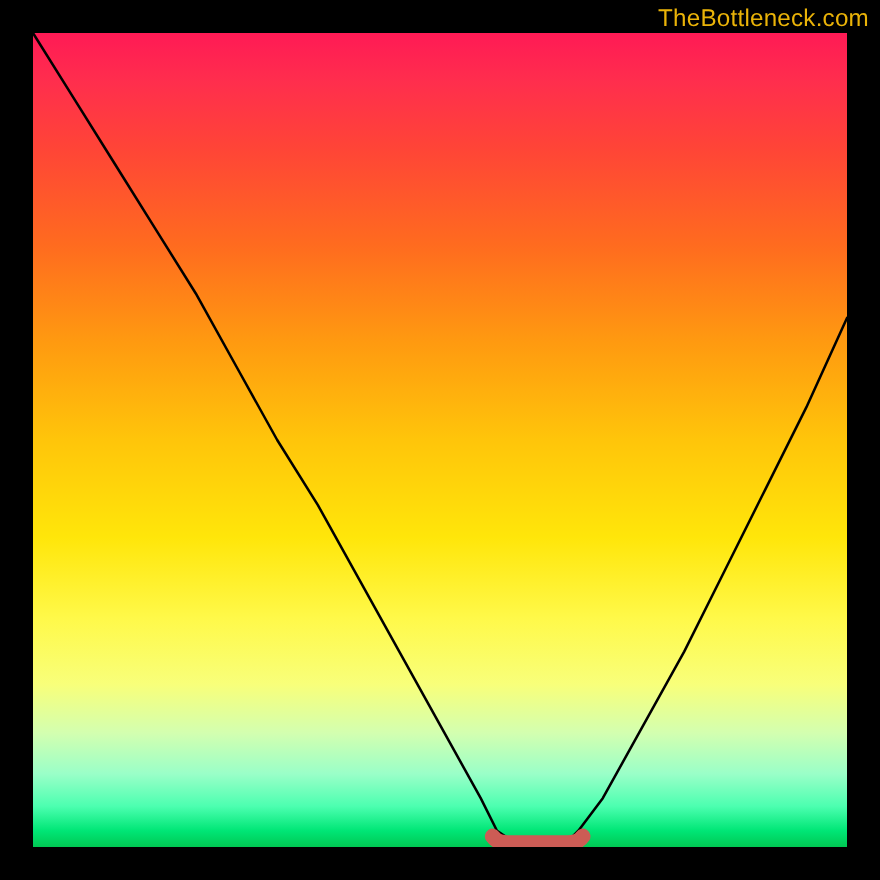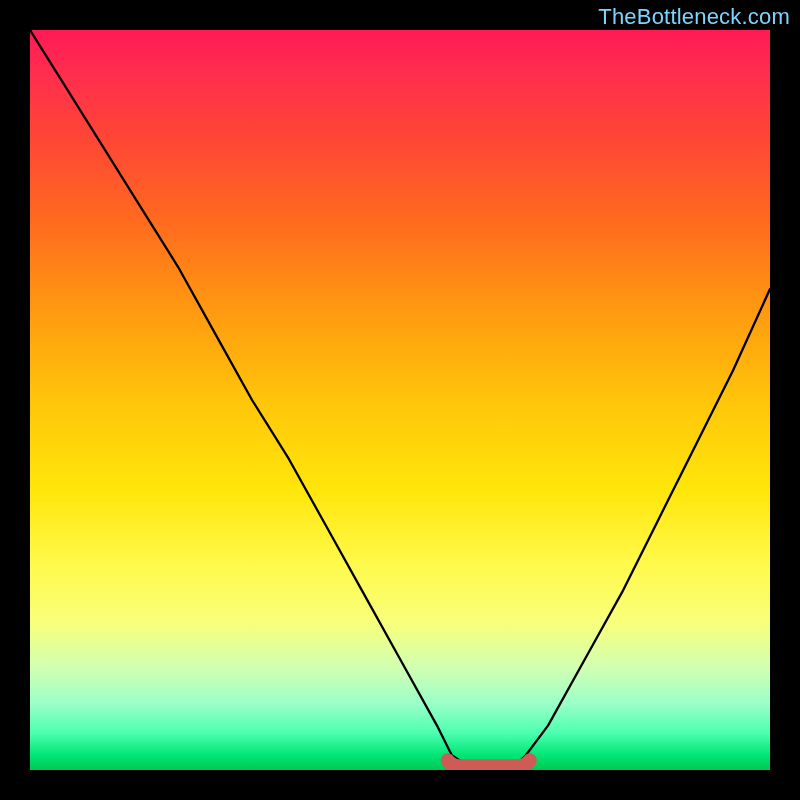--- a/index.html
+++ b/index.html
@@ -16,21 +16,21 @@
     width: 800px;
     height: 800px;
     background: #000;
   }
   .watermark {
     position: absolute;
     top: 4px;
     right: 10px;
     font-size: 22px;
     font-weight: 500;
-    color: #7dd3fc;
+    color: #eab308;
     letter-spacing: 0.2px;
     z-index: 10;
   }
   .plot {
     position: absolute;
     left: 30px;
     top: 30px;
     width: 740px;
     height: 740px;
     overflow: hidden;

